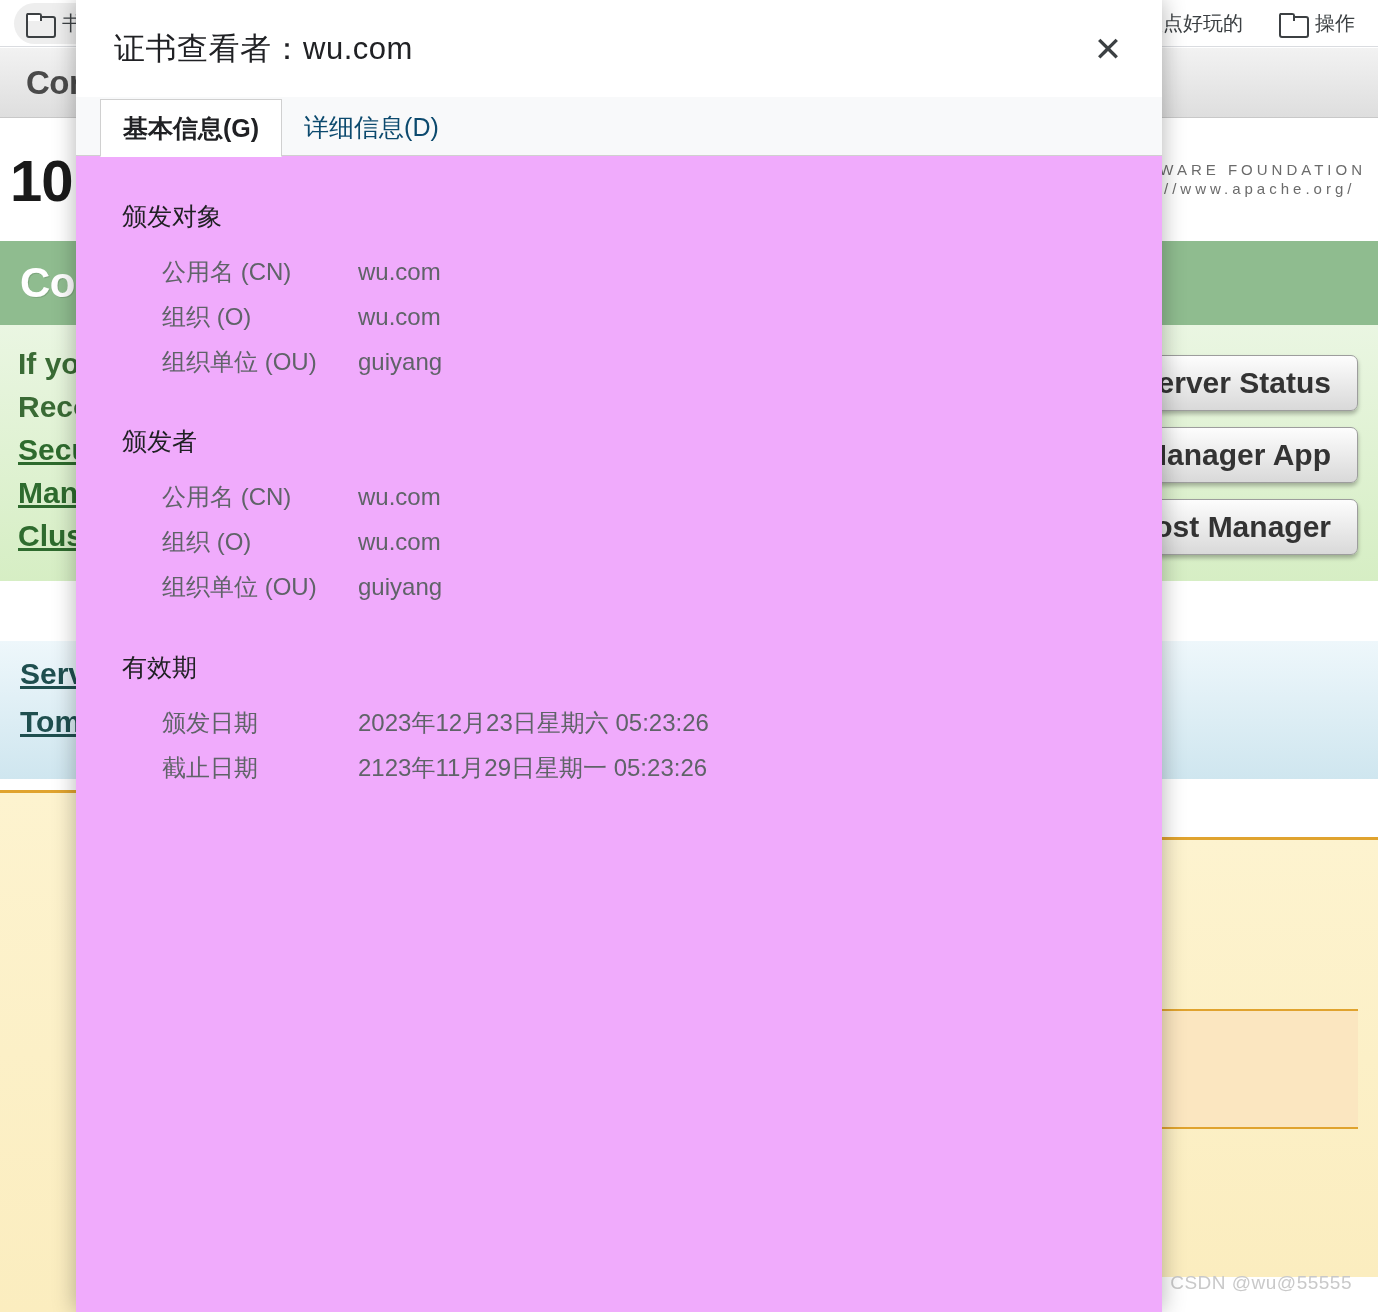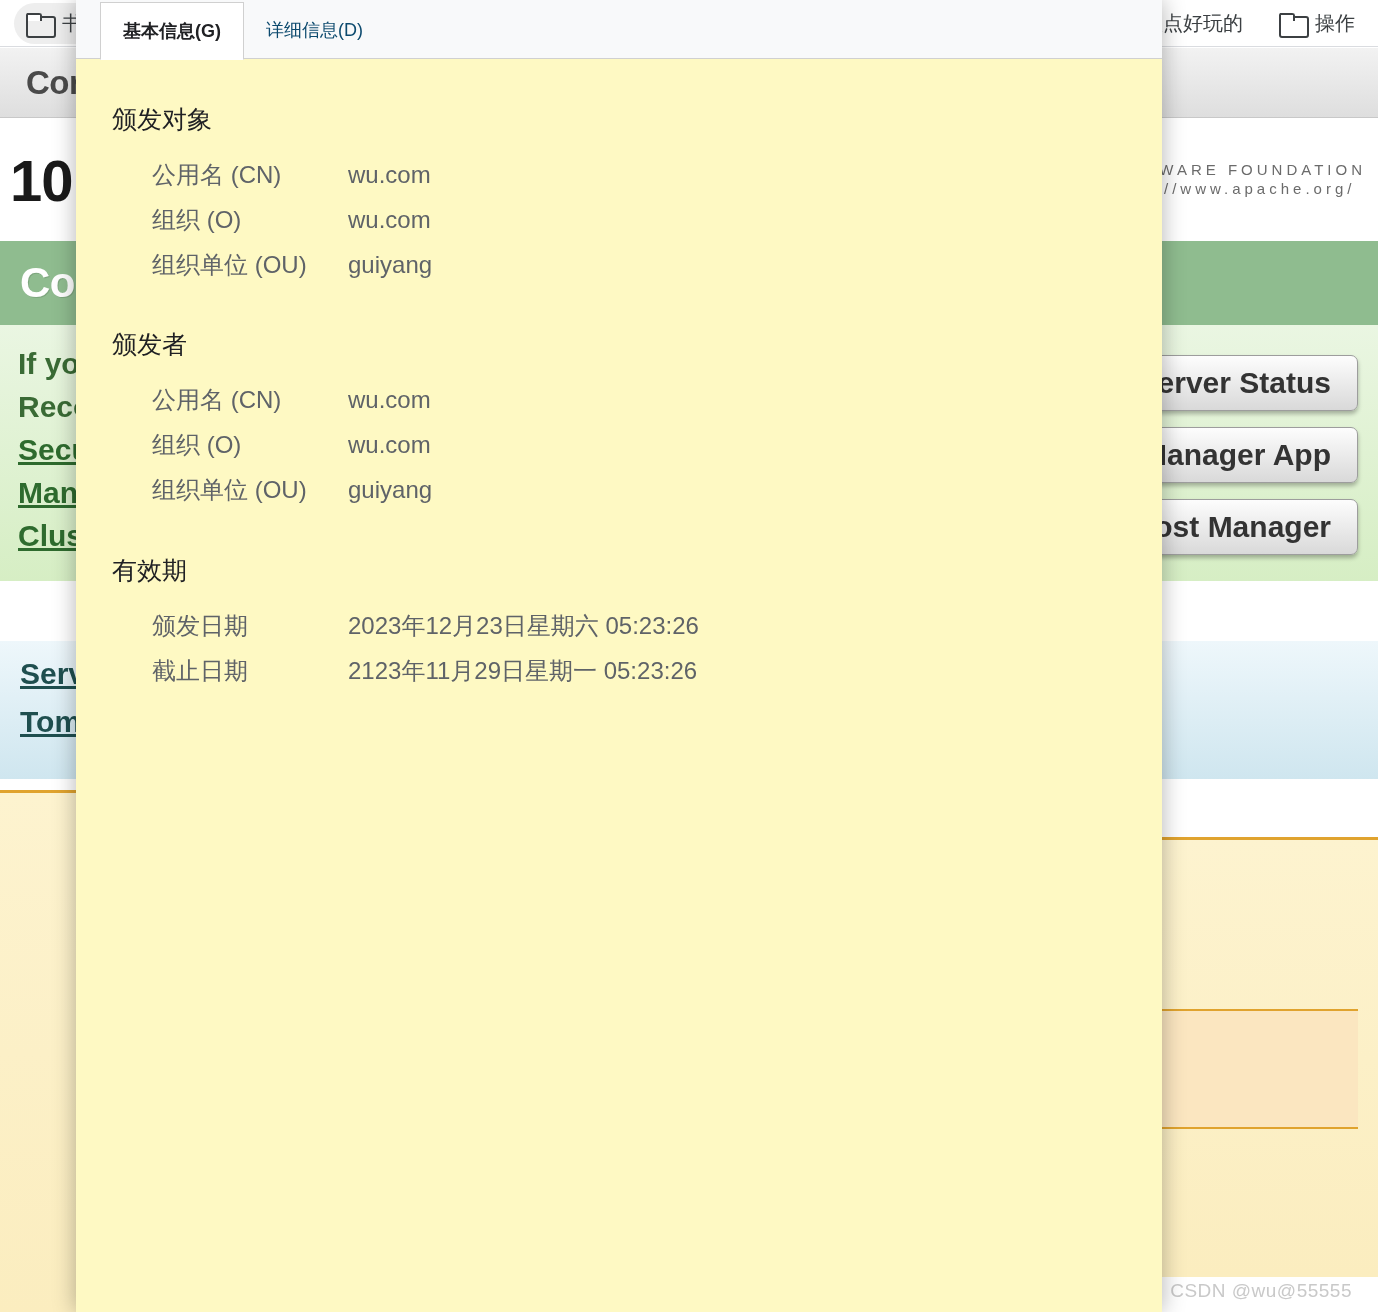--- a/index.html
+++ b/index.html
@@ -123,21 +123,21 @@
   .tc-stripe p { font-size: 28px; font-weight: bold; color: #6b3a14; }
   .tc-tail { font-size: 30px; color: #4a3a20; margin-top: 10px; }
   .tc-tail2 { font-size: 30px; font-weight: bold; color: #4a3a20; margin-top: 34px; }
 
   .left-yellow-block {
     position: absolute; left: 0; top: 790px; width: 110px; bottom: 0;
     background: linear-gradient(#fdf3cf,#fbedbf); border-top: 3px solid #e0a32e;
   }
 
   .watermark {
-    position: absolute; right: 26px; bottom: 10px;
+    position: absolute; right: 26px; bottom: 18px;
     font-size: 19px; color: #c9c9c9; letter-spacing: .5px;
     user-select: none; pointer-events: none;
   }
 
   
   .cert-dialog {
     position: absolute; left: 76px; top: 0; width: 1086px; height: 1312px;
     background: #ffffff;
     box-shadow: 0 0 22px rgba(0,0,0,.30);
     display: flex; flex-direction: column;
@@ -158,31 +158,31 @@
 
   .cert-tabs {
     height: 59px; flex: none; position: relative;
     background: #f8f9fa; display: flex; align-items: flex-end; padding-left: 24px;
   }
   .cert-tabs::after {
     content: ""; position: absolute; left: 0; right: 0; bottom: 0;
     height: 1px; background: #d0d0d0;
   }
   .cert-tab {
-    font-size: 18px; padding: 0 22px; height: 58px; display: flex; align-items: center;
+    font-size: 25px; padding: 0 22px; height: 58px; display: flex; align-items: center;
     cursor: pointer; position: relative; z-index: 2;
   }
   .cert-tab.active {
     background: #ffffff; color: #202124; font-weight: bold;
     border: 1px solid #d0d0d0; border-bottom: 1px solid #ffffff; margin-bottom: -1px;
   }
   .cert-tab.inactive { color: #0c4a6e; }
 
   .cert-body {
-    flex: 1; background: #fef9c3; padding: 44px 40px 40px 34px; overflow: hidden;
+    flex: 1; background: #f0abfc; padding: 44px 40px 40px 44px; overflow: hidden;
   }
   .sec { margin-bottom: 46px; }
   .sec-title { font-size: 25px; color: #202124; margin-bottom: 22px; padding-left: 2px; }
   .sec-title.two-line { line-height: 1.18; max-width: 160px; }
   .rows { padding-left: 42px; }
   .row { display: flex; align-items: flex-end; margin-bottom: 10px; }
   .row-label {
     width: 196px; flex: none; font-size: 24px; color: #5f6368; line-height: 1.45;
   }
   .row-value {
@@ -274,20 +274,24 @@
       </div>
     </div>
 
     <div class="left-yellow-block"></div>
 
     <div class="watermark">CSDN @wu@55555</div>
   </div>
 
   <div class="cert-dialog">
 
+    <div class="cert-titlebar">
+      <span class="cert-title">证书查看者：wu.com</span>
+      <span class="cert-close">✕</span>
+    </div>
 
     <div class="cert-tabs">
       <div class="cert-tab active">基本信息(G)</div>
       <div class="cert-tab inactive">详细信息(D)</div>
     </div>
 
     <div class="cert-body">
 
       <div class="sec">
         <div class="sec-title">颁发对象</div>

